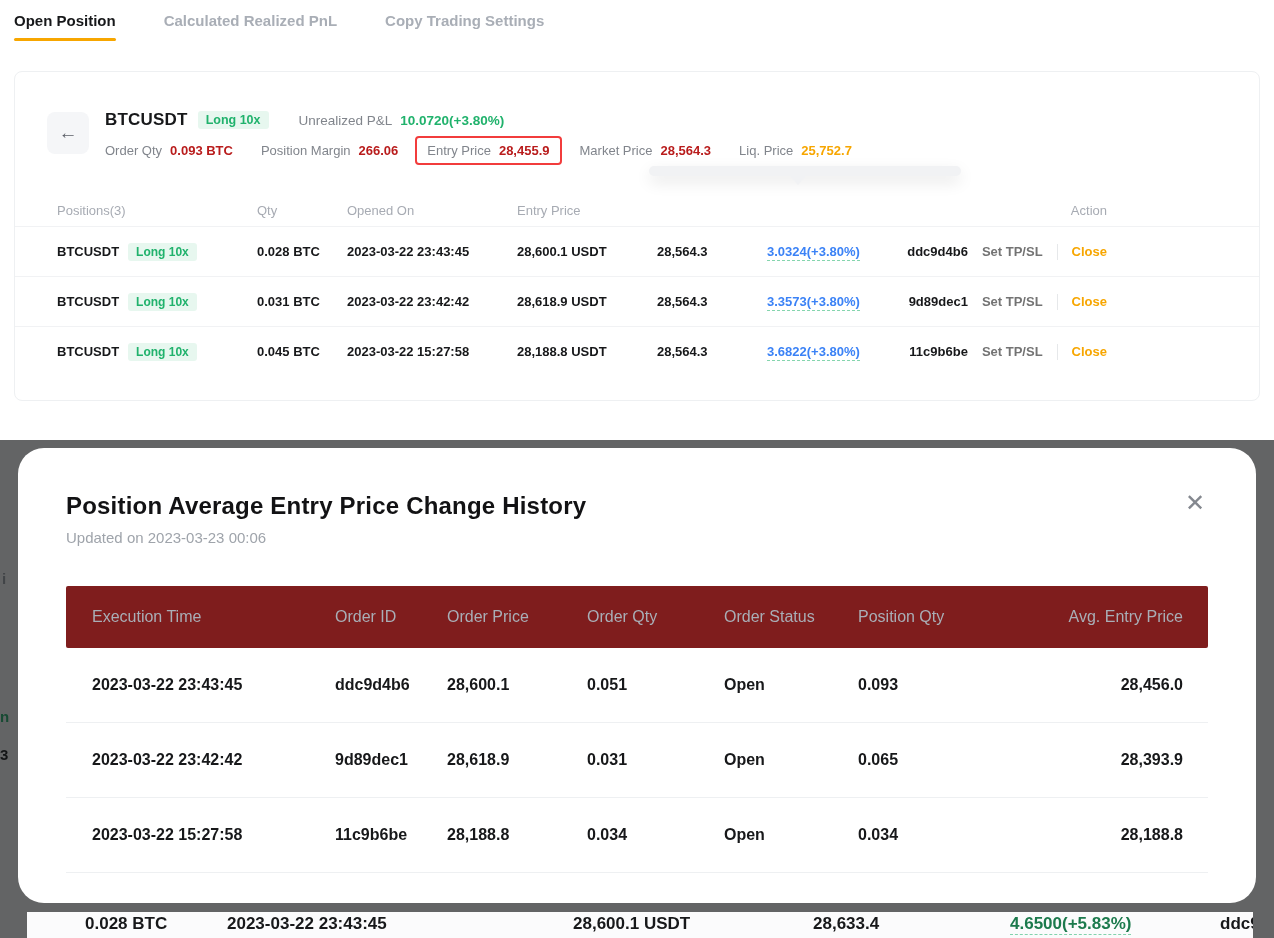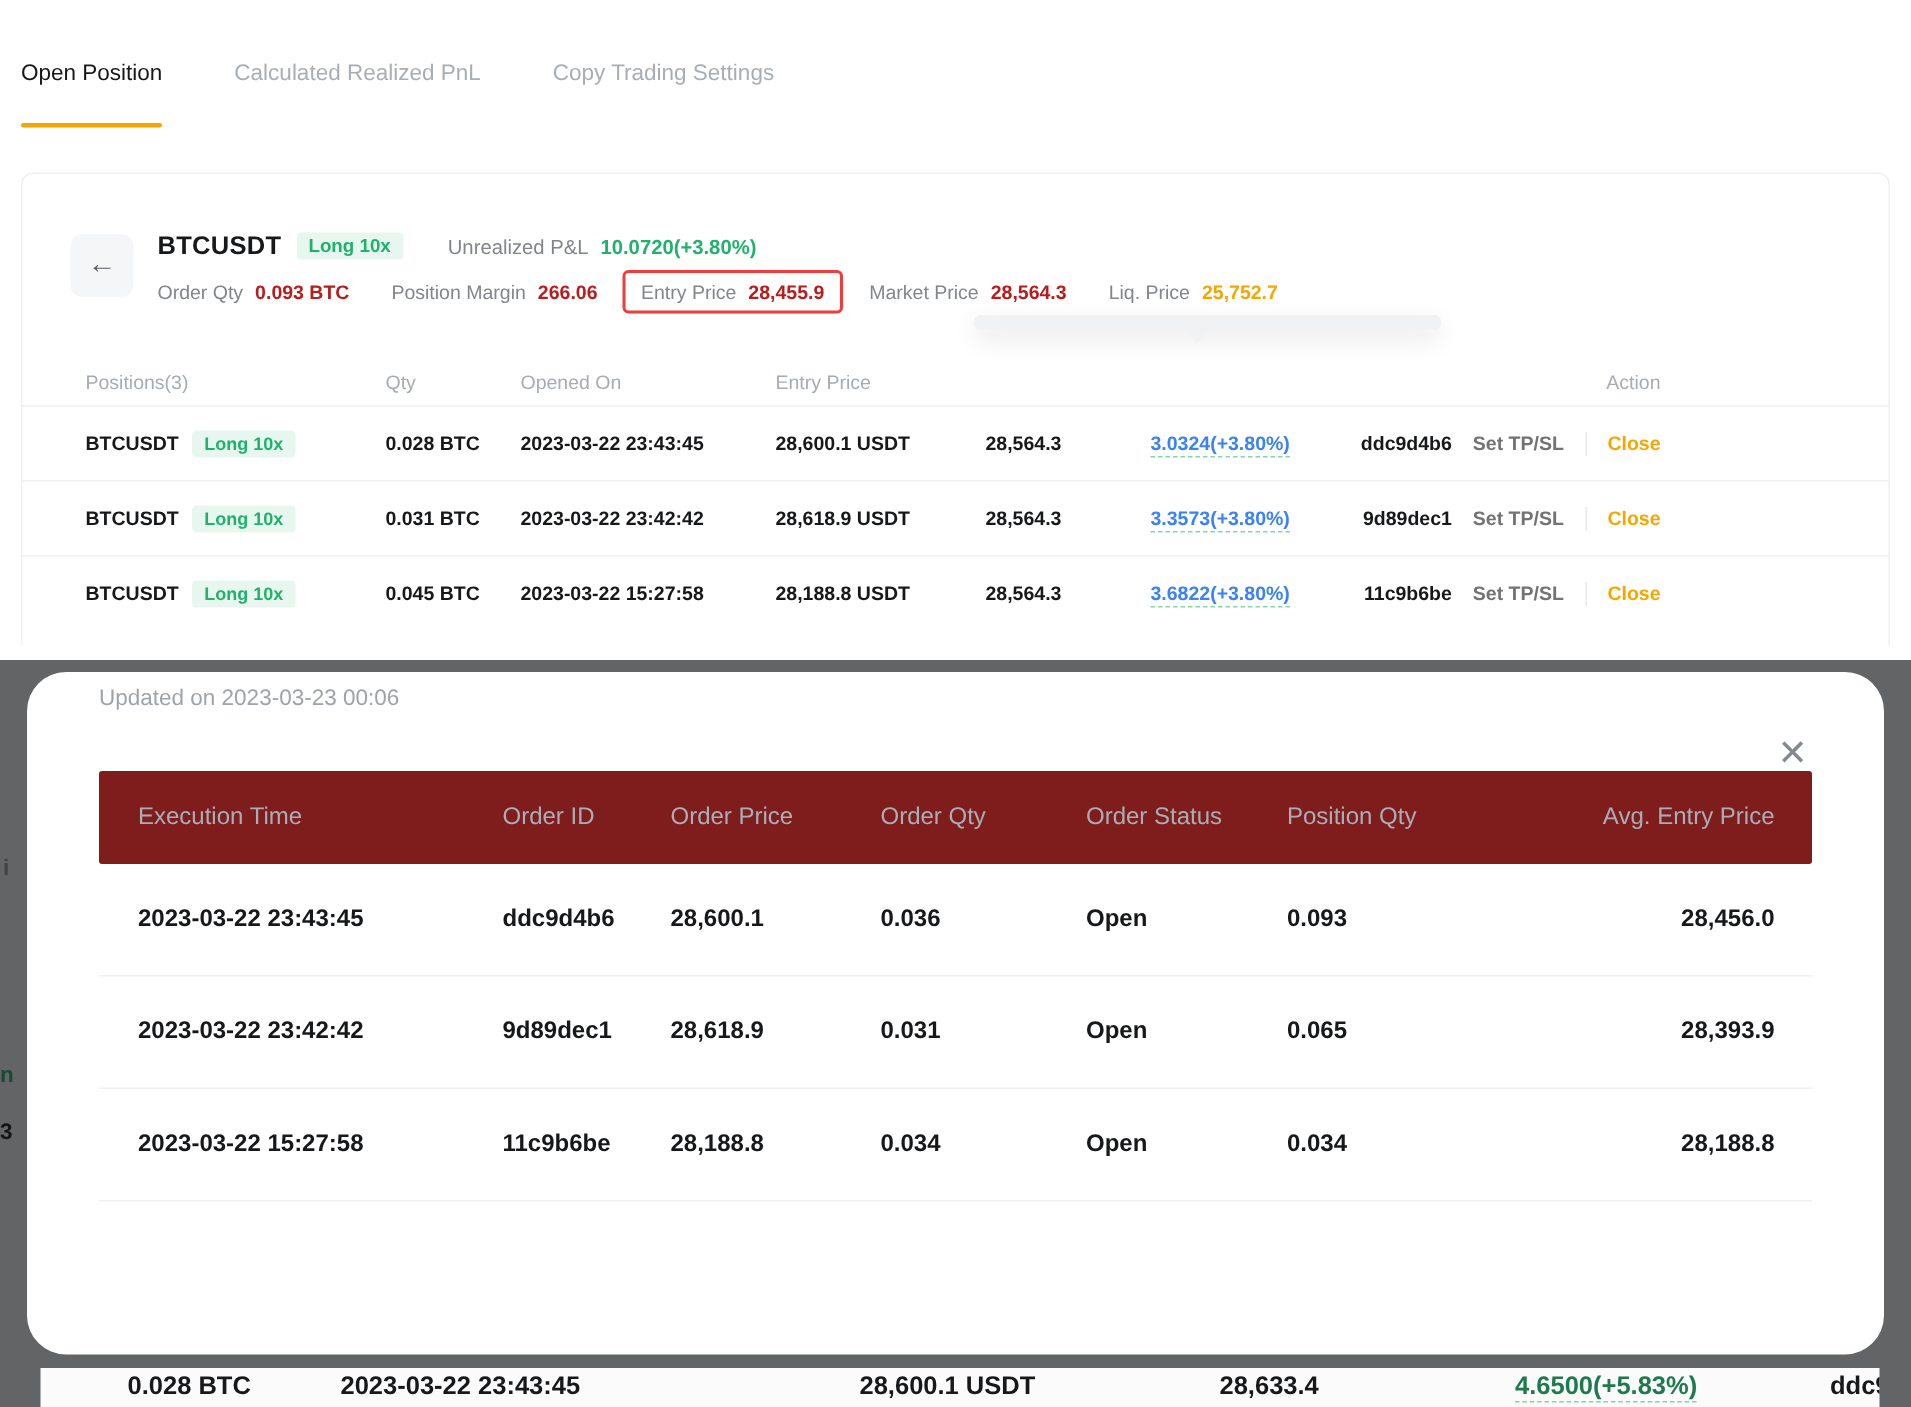--- a/index.html
+++ b/index.html
@@ -3,21 +3,21 @@
 <meta charset="utf-8">
 <style>
   * { margin:0; padding:0; box-sizing:border-box; }
   html,body { width:1274px; height:938px; overflow:hidden; background:#fff;
     font-family:"Liberation Sans","DejaVu Sans",sans-serif; color:#17181a; }
   .root { position:relative; width:1274px; height:938px; }
 
   
   .top { position:relative; height:430px; background:#fff; }
   .tabs { display:flex; gap:48px; padding:12px 0 0 14px; }
-  .tab { font-size:15px; font-weight:400; color:#a9aeb6; padding-bottom:28px; position:relative; cursor:pointer;margin-top:28px; }
+  .tab { font-size:15px; font-weight:700; color:#a9aeb6; padding-bottom:12px; position:relative; cursor:pointer; }
   .tab.active { color:#17181a; }
   .tab.active::after { content:""; position:absolute; left:0; right:0; bottom:0; height:3px; background:#f7a600; border-radius:2px; }
 
   .card { position:relative; margin:30px 14px 0 14px; height:330px;
     border:1px solid #eef0f2; border-radius:8px; background:#fff; }
   .card-header { display:flex; padding:38px 44px 0 32px; }
   .back-btn { width:42px; height:42px; border:none; border-radius:8px; background:#f5f6f8;
     font-size:19px; color:#5a5e66; cursor:pointer; margin:2px 16px 0 0; flex:none; line-height:42px; text-align:center; }
   .hline1 { display:flex; align-items:center; }
   .sym { font-size:17px; font-weight:700; letter-spacing:.2px; }
@@ -201,38 +201,39 @@
     <div class="strip">
       <span style="left:58px">0.028 BTC</span>
       <span style="left:200px">2023-03-22 23:43:45</span>
       <span style="left:546px">28,600.1 USDT</span>
       <span style="left:786px">28,633.4</span>
       <span style="left:983px" class="green">4.6500(+5.83%)</span>
       <span style="left:1193px">ddc9d4b6</span>
     </div>
 
     <div class="modal">
+      <div class="m-title">Position Average Entry Price Change History</div>
       <div class="m-updated">Updated on 2023-03-23 00:06</div>
       <button class="m-close">✕</button>
 
       <div class="mgrid m-head">
         <span>Execution Time</span>
         <span>Order ID</span>
         <span>Order Price</span>
         <span>Order Qty</span>
         <span>Order Status</span>
         <span>Position Qty</span>
         <span class="right">Avg. Entry Price</span>
       </div>
       <div id="mrows">
           <div class="mgrid m-row">
             <span>2023-03-22 23:43:45</span>
             <span>ddc9d4b6</span>
             <span>28,600.1</span>
-            <span>0.036</span>
+            <span>0.051</span>
             <span>Open</span>
             <span>0.093</span>
             <span class="right">28,456.0</span>
           </div>
           <div class="mgrid m-row">
             <span>2023-03-22 23:42:42</span>
             <span>9d89dec1</span>
             <span>28,618.9</span>
             <span>0.031</span>
             <span>Open</span>

